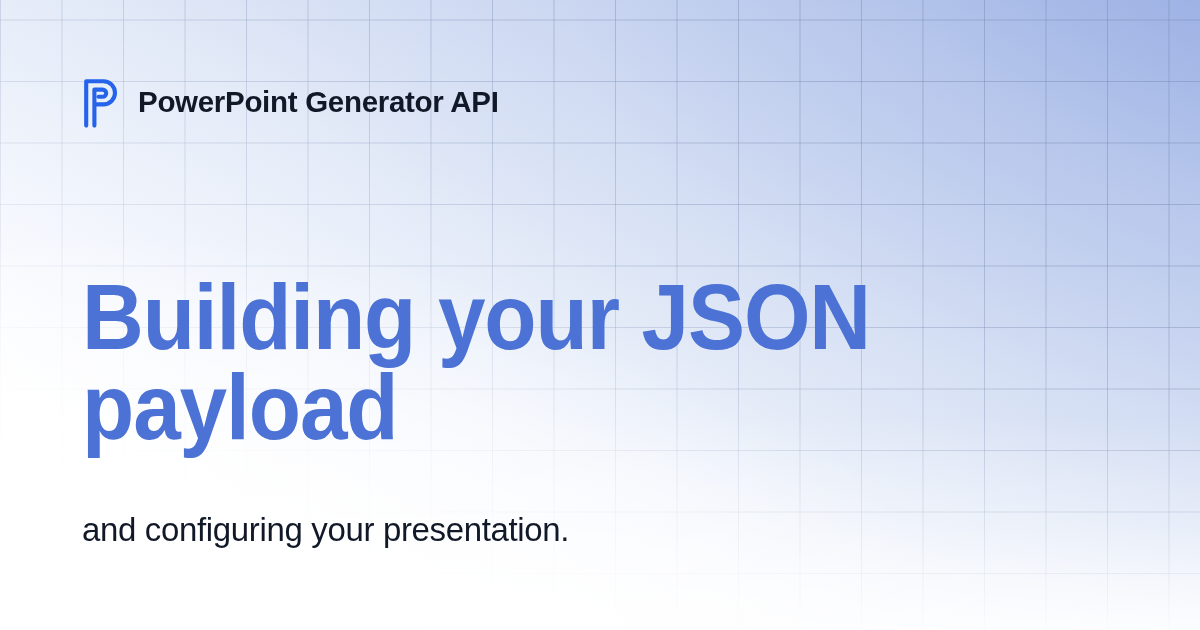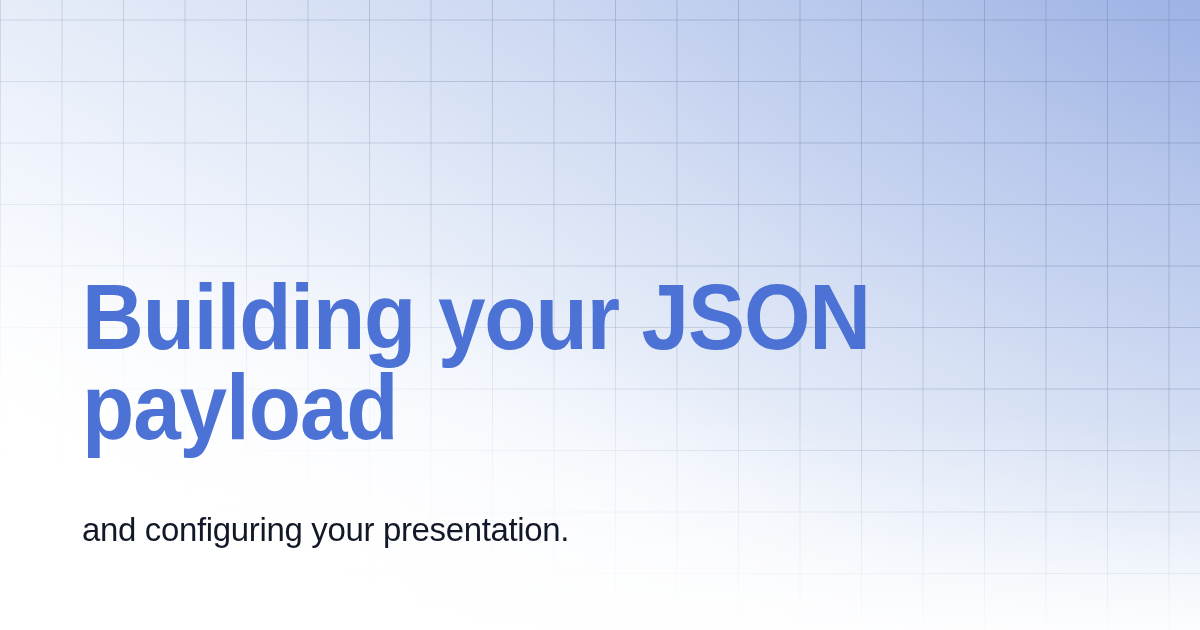--- a/index.html
+++ b/index.html
@@ -174,20 +174,29 @@
 
 <div id="canvas">
 
   <div class="bg-gradient"></div>
   <div class="bg-bloom"></div>
   <div class="bg-grid"></div>
   <div class="bg-wash"></div>
 
   <div class="content">
 
+    <div class="brand">
+      <svg class="brand-logo" viewBox="0 0 38 50" aria-hidden="true">
+
+        <path d="M4.2 47.6 L4.2 3.2 L21.4 3.2 A11.6 11.6 0 0 1 21.4 26.4 L13.2 26.4" fill="none" stroke="#2563EB" stroke-width="4.1" stroke-linecap="round" stroke-linejoin="round"></path>
+
+        <path d="M12.4 47.6 L12.4 11.6 L20.6 11.6 A3.6 3.6 0 0 1 20.6 18.8 L16.6 18.8" fill="none" stroke="#2563EB" stroke-width="4.1" stroke-linecap="round" stroke-linejoin="round"></path>
+      </svg>
+      <div class="brand-name">PowerPoint Generator API</div>
+    </div>
 
     <h1 class="headline">
       <span class="headline-line">Building your JSON</span>
       <span class="headline-line">payload</span>
     </h1>
 
     <p class="subtitle">and configuring your presentation.</p>
 
   </div>
 </div>

